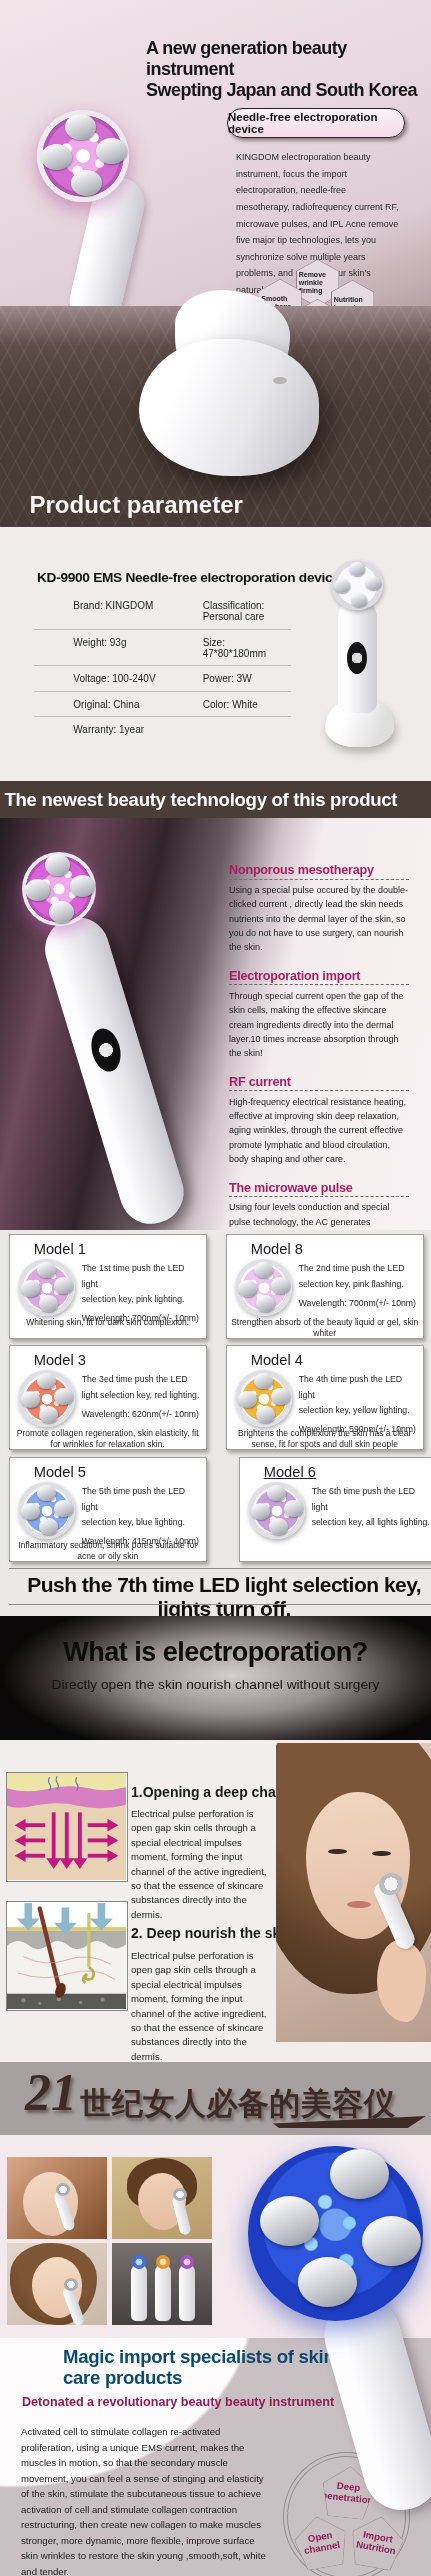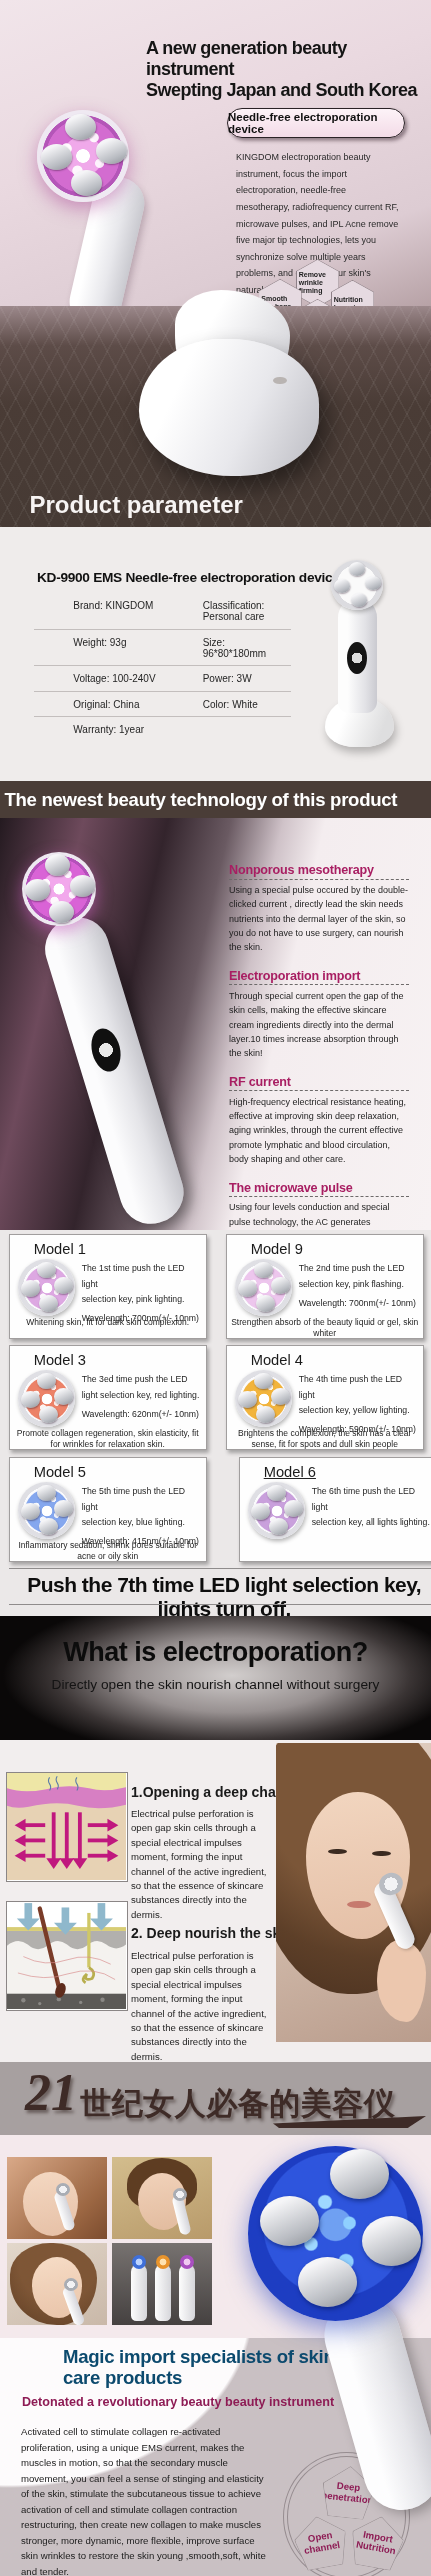--- a/index.html
+++ b/index.html
@@ -231,21 +231,21 @@
 
   <div class="sec params">
     <div class="p-head">KD-9900 EMS Needle-free electroporation device</div>
     <div class="p-table">
       <div class="p-row">
         <span class="p-left">Brand: KINGDOM</span>
         <span class="p-right">Classification: Personal care</span>
       </div>
       <div class="p-row">
         <span class="p-left">Weight: 93g</span>
-        <span class="p-right">Size: 96*80*180mm</span>
+        <span class="p-right">Size: 47*80*180mm</span>
       </div>
       <div class="p-row">
         <span class="p-left">Voltage: 100-240V</span>
         <span class="p-right">Power: 3W</span>
       </div>
       <div class="p-row">
         <span class="p-left">Original: China</span>
         <span class="p-right">Color: White</span>
       </div>
       <div class="p-row">
@@ -315,21 +315,21 @@
             <i class="el e4"></i>
           </div>
         <div class="c-lines">
             <div>The 1st time push the LED light</div>
             <div>selection key, pink lighting.</div>
             <div class="c-l3">Wavelength: 700nm(+/- 10nm)</div>
           </div>
         <div class="c-foot">Whitening skin, fit for dark skin complexion.</div>
       </div>
       <div class="card pos01">
-        <div class="c-title">Model 9</div>
+        <div class="c-title">Model 8</div>
         <div class="thumb">
             <div class="t-glow" style="background: radial-gradient(circle, rgb(255, 255, 255) 0px, rgb(255, 255, 255) 16%, rgb(237, 198, 237) 18%, rgb(237, 198, 237) 100%);"></div>
             <div class="leds"></div>
             <i class="el e1"></i>
             <i class="el e2"></i>
             <i class="el e3"></i>
             <i class="el e4"></i>
           </div>
         <div class="c-lines">
             <div>The 2nd time push the LED</div>

